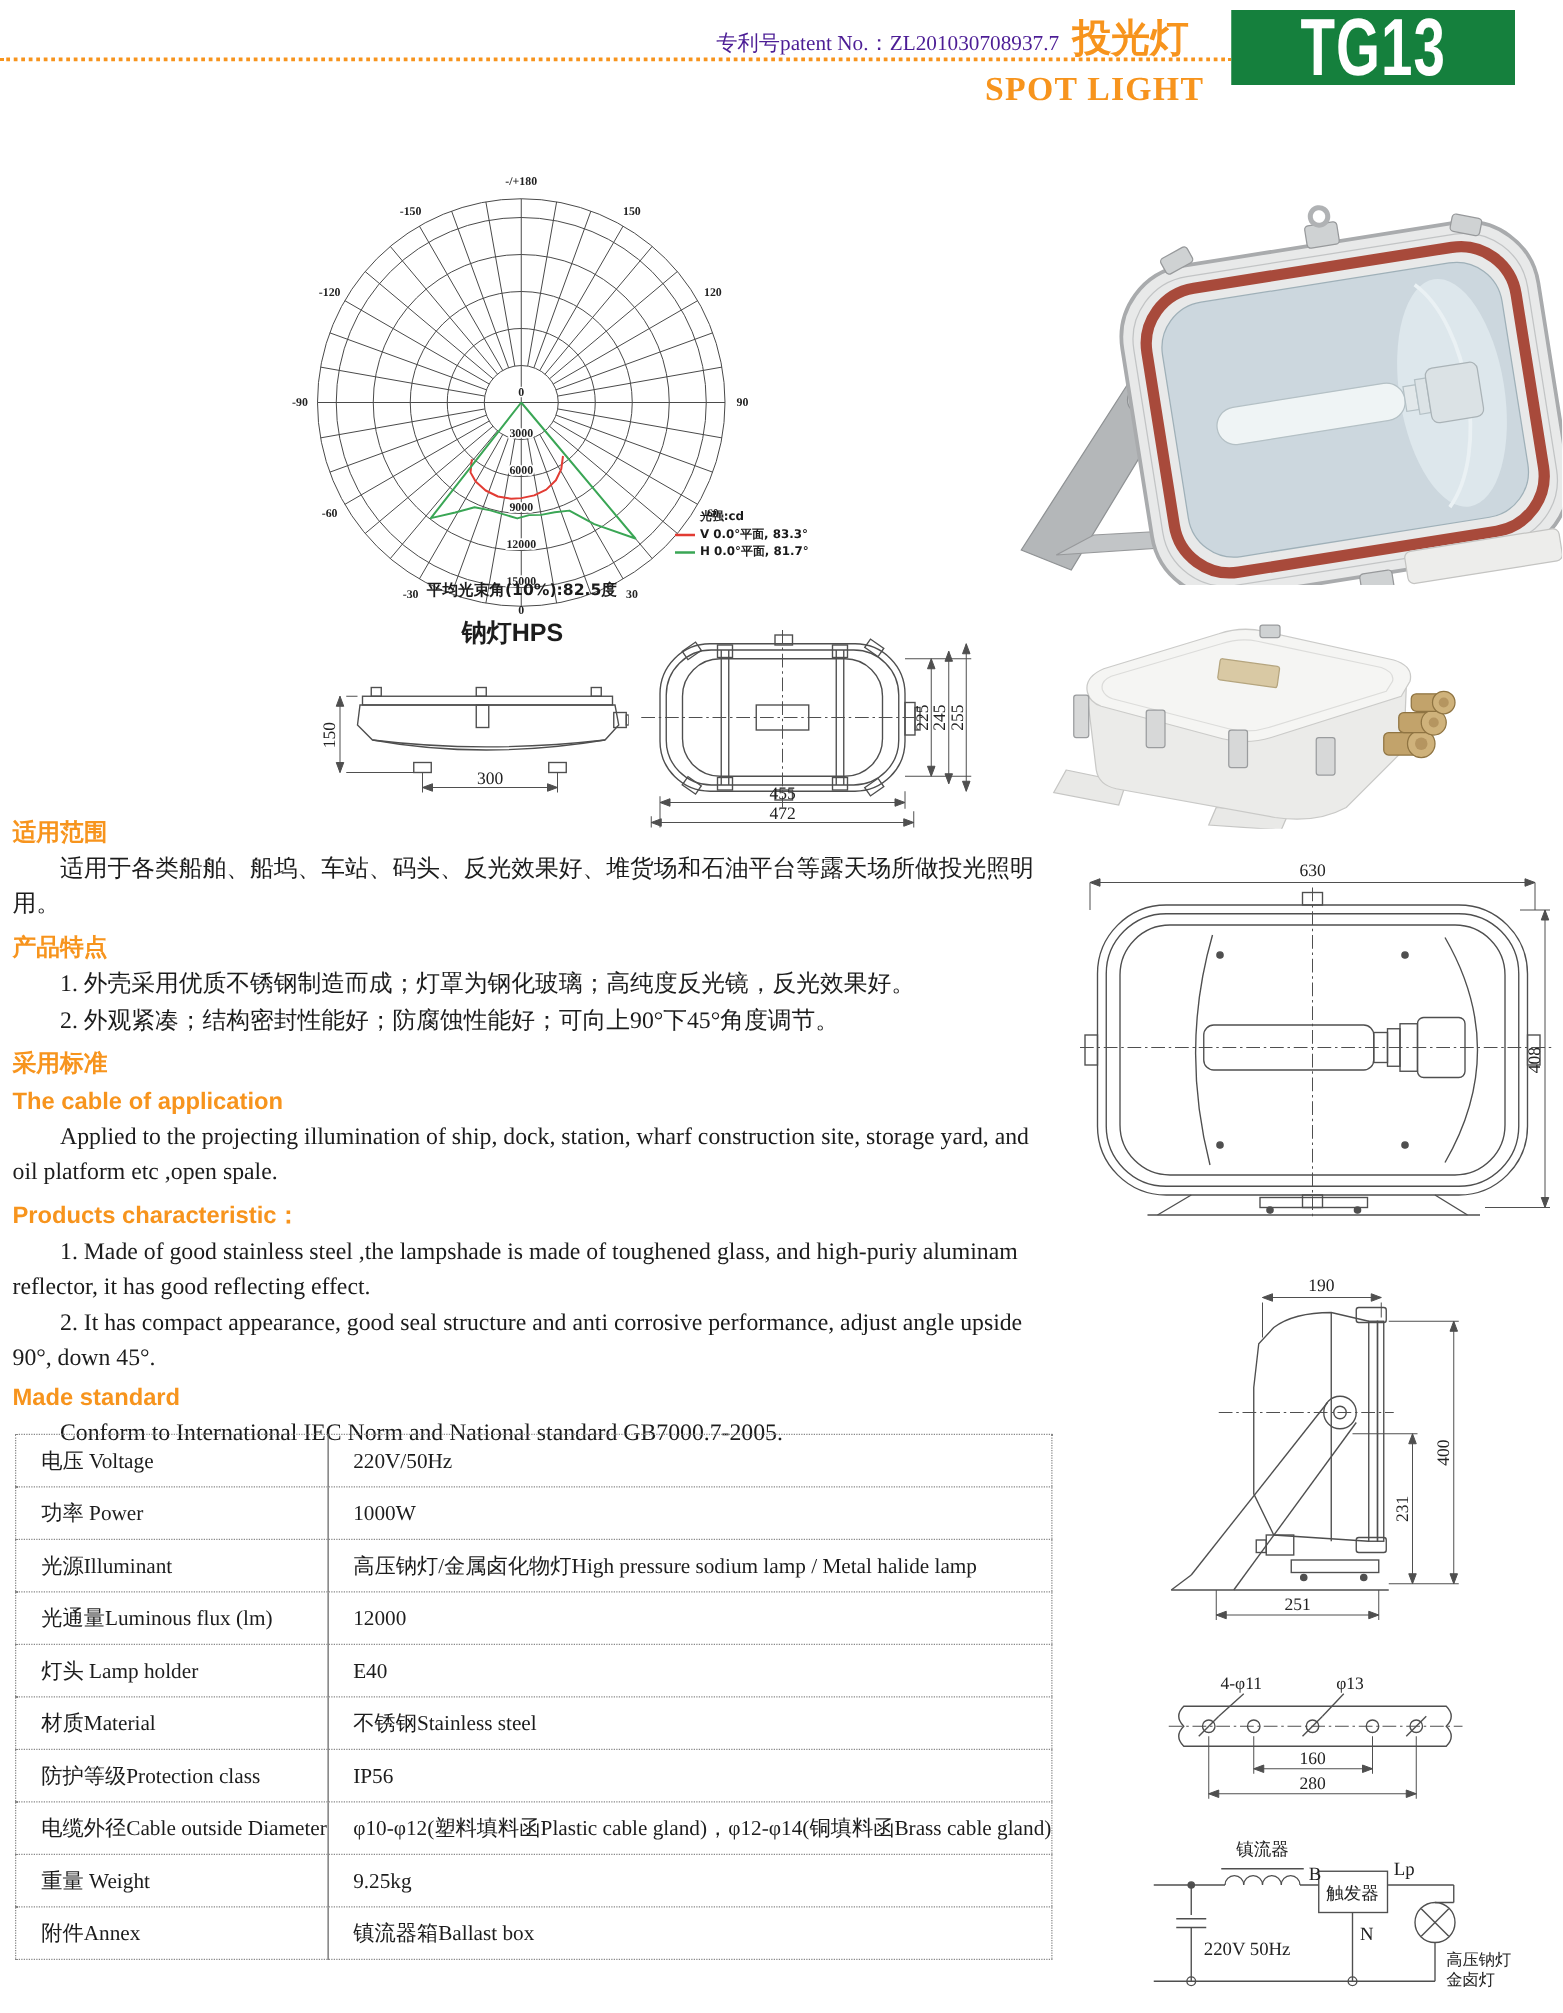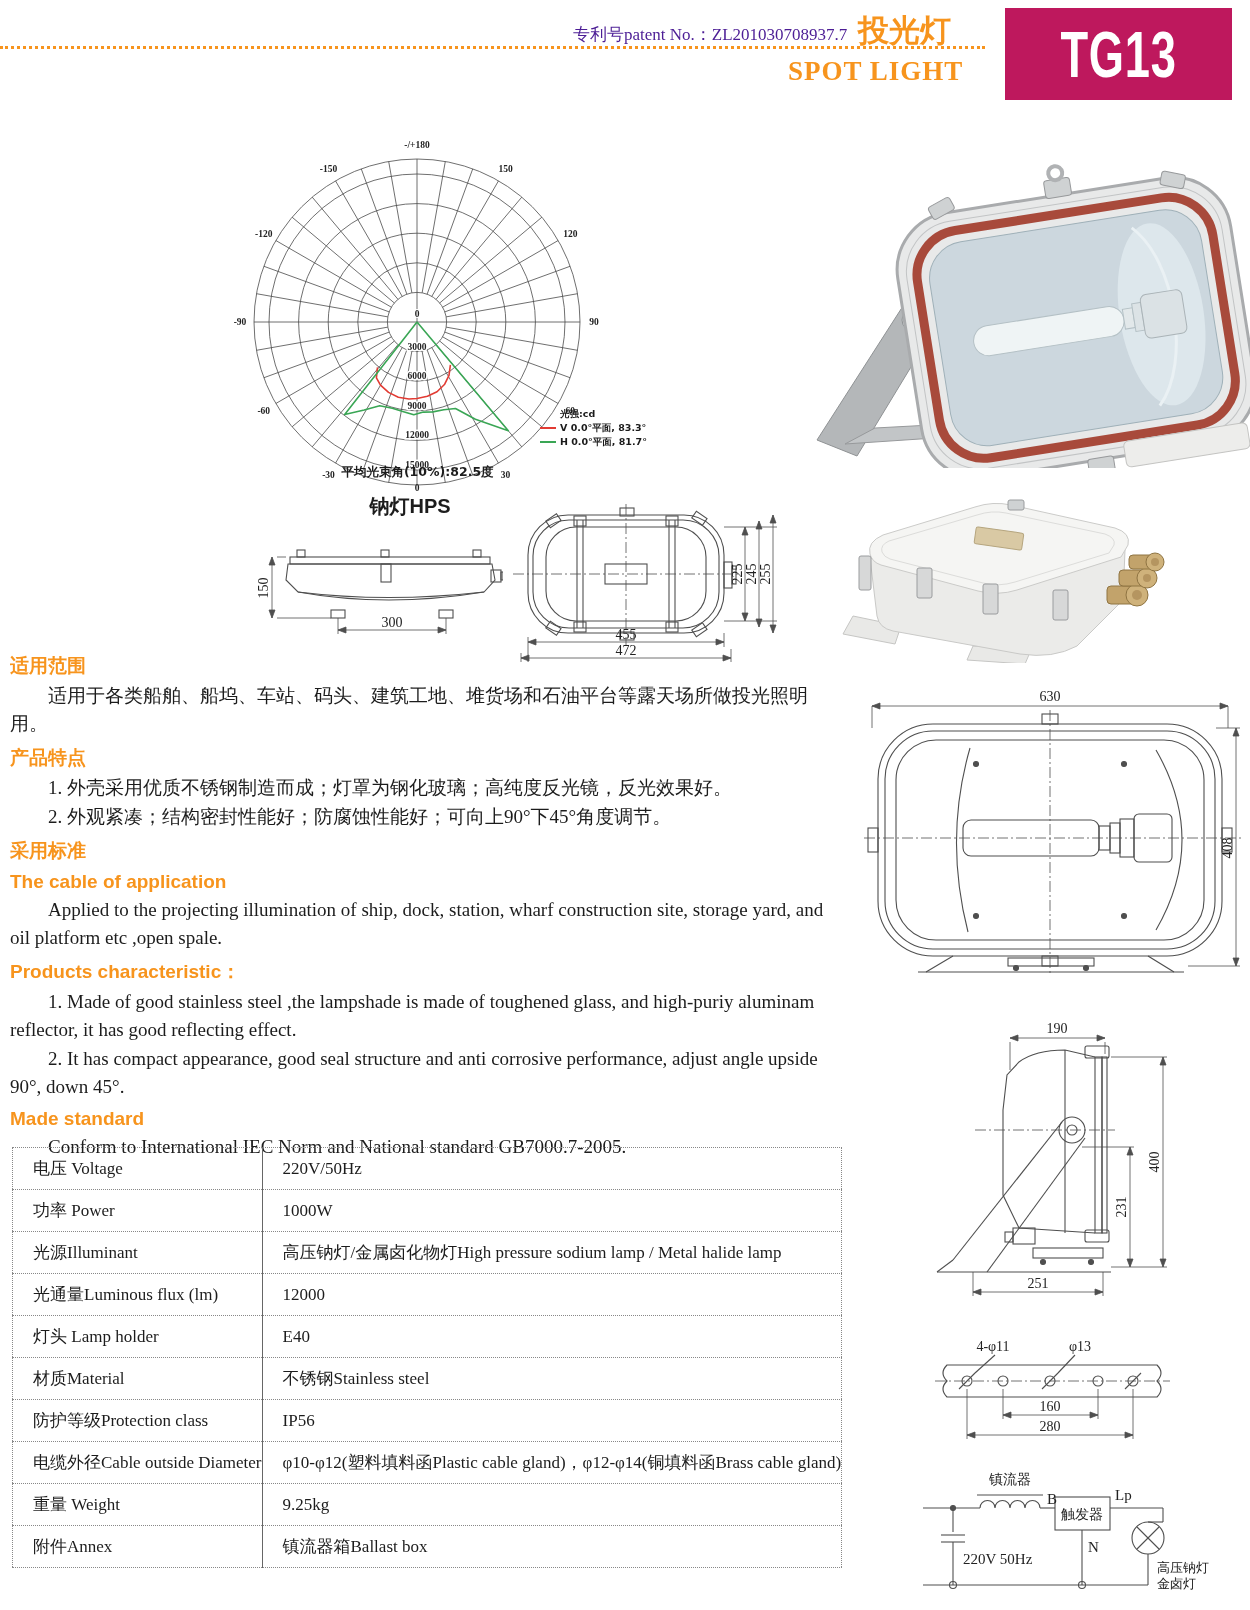--- a/index.html
+++ b/index.html
@@ -6,22 +6,22 @@
   .page{position:relative;width:1250px;height:1610px;background:#fff;overflow:hidden;
         font-family:"Liberation Serif","DejaVu Serif",serif;color:#1c1c1c;}
   .abs{position:absolute;}
   .sans{font-family:"Liberation Sans","DejaVu Sans",sans-serif;}
 
   
   .patent{left:573px;top:23px;font-size:17px;color:#4c1d95;}
   .title-cn{left:858px;top:10px;font-size:31px;font-weight:bold;color:#F7941D;}
   .dotline{left:0;top:46px;width:985px;border-top:3px dotted #F7941D;}
   .title-en{left:788px;top:56px;font-size:27px;font-weight:bold;color:#F7941D;letter-spacing:1px;}
-  .modelbox{left:985px;top:8px;width:227px;height:92px;background:#be185d;
-            display:flex;align-items:center;justify-content:center;margin-left:20px;}
+  .modelbox{left:985px;top:8px;width:227px;height:60px;background:#15803d;
+            display:flex;align-items:center;justify-content:center;}
   .modelbox span{color:#fff;font-size:58px;font-weight:bold;letter-spacing:1px;
                  transform:scale(.78,1.12);font-family:"Liberation Sans","DejaVu Sans",sans-serif;}
 
   
   #polar{left:220px;top:135px;}
   .legend{left:540px;top:407px;font-family:"DejaVu Sans",sans-serif;font-size:9.5px;
           font-weight:bold;color:#1a1a1a;line-height:14px;}
   .legend .row{display:flex;align-items:center;gap:4px;}
   .legend .sw{display:inline-block;width:16px;height:0;border-top:2px solid;}
   .legend .t1{margin-left:20px;}
@@ -283,21 +283,21 @@
       <circle cx="322" cy="100" r="10" fill="#cfb27b" stroke="#8f7442"></circle>
         <circle cx="322" cy="100" r="4" fill="#b59560"></circle>
       <rect x="304" y="77" width="24" height="14" rx="4" fill="#c2a36b" stroke="#8f7442"></rect>
       <circle cx="330" cy="84" r="9" fill="#cfb27b" stroke="#8f7442"></circle>
         <circle cx="330" cy="84" r="4" fill="#b59560"></circle>
     </g>
   </svg>
 
   <div class="abs copy">
     <div class="sec-title">适用范围</div>
-    <p class="indent">适用于各类船舶、船坞、车站、码头、建筑工地、堆货场和石油平台等露天场所做投光照明用。</p>
+    <p class="indent">适用于各类船舶、船坞、车站、码头、反光效果好、堆货场和石油平台等露天场所做投光照明用。</p>
     <div class="sec-title">产品特点</div>
     <p class="indent">1. 外壳采用优质不锈钢制造而成；灯罩为钢化玻璃；高纯度反光镜，反光效果好。</p>
     <p class="indent">2. 外观紧凑；结构密封性能好；防腐蚀性能好；可向上90°下45°角度调节。</p>
     <div class="sec-title">采用标准</div>
     <div class="sec-title">The cable of application</div>
     <p class="indent">Applied to the projecting illumination of ship, dock, station, wharf construction site, storage yard, and oil platform etc ,open spale.</p>
     <div class="sec-title">Products characteristic：</div>
     <p class="indent">1. Made of good stainless steel ,the lampshade is made of toughened glass, and high-puriy aluminam reflector, it has good reflecting effect.</p>
     <p class="indent">2. It has compact appearance, good seal structure and anti corrosive performance, adjust angle upside 90°, down 45°.</p>
     <div class="sec-title">Made standard</div>

